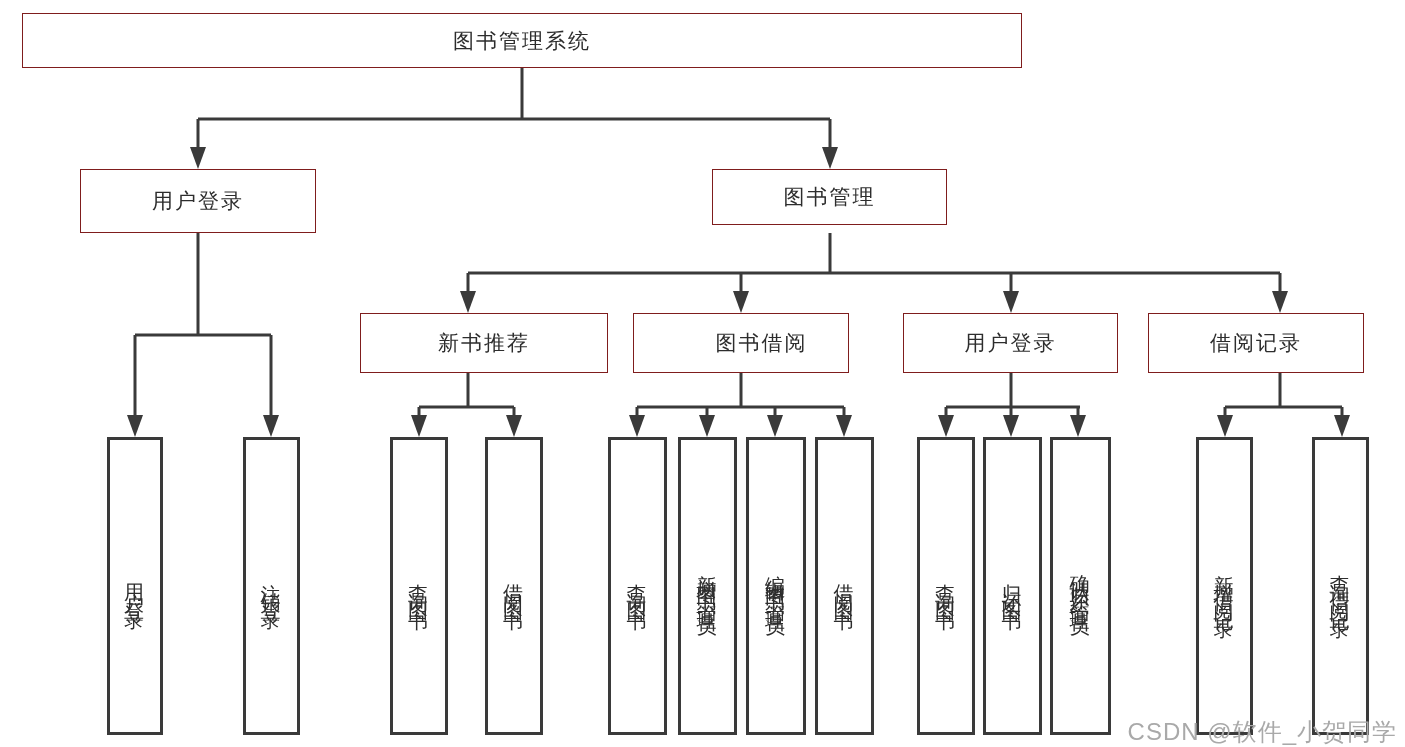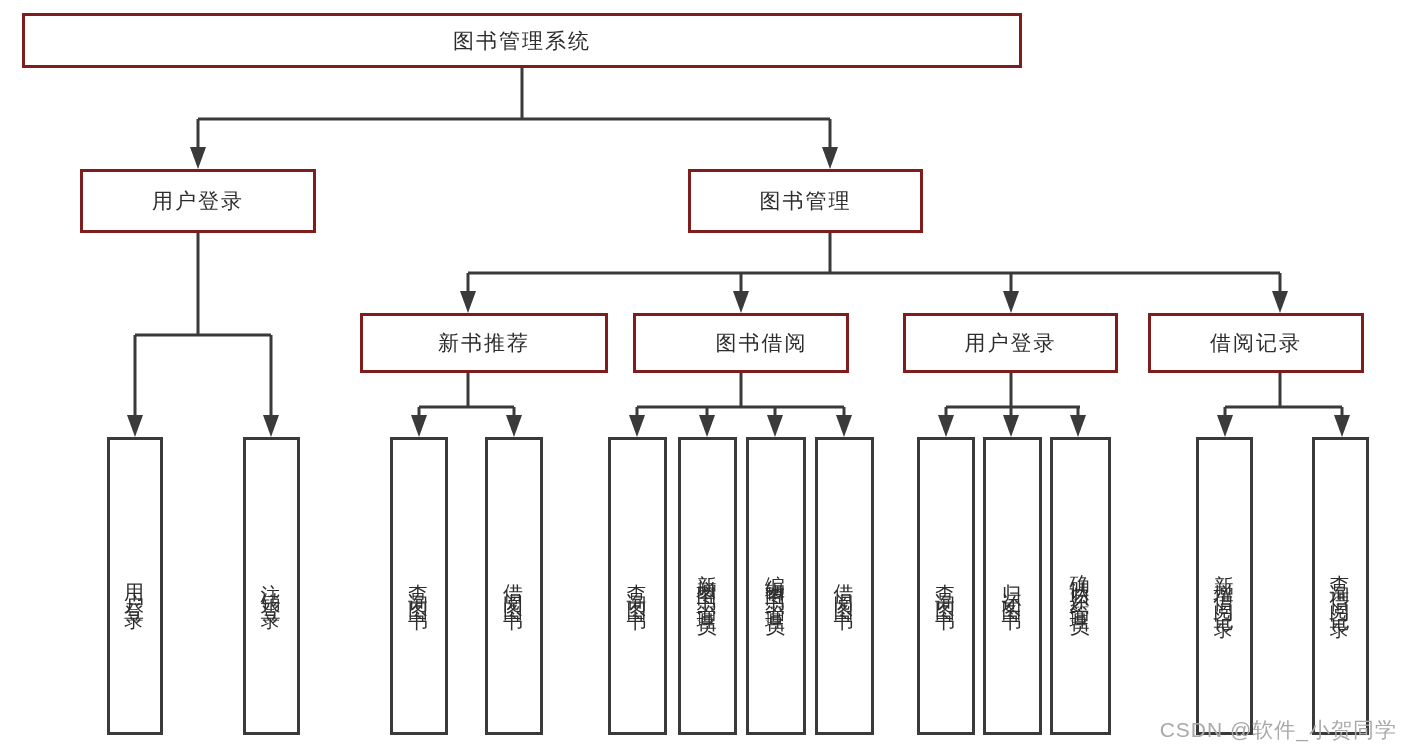--- a/index.html
+++ b/index.html
@@ -19,21 +19,21 @@
     position: absolute;
     left: 0;
     top: 0;
     width: 1405px;
     height: 747px;
     pointer-events: none;
   }
   .node {
     position: absolute;
     box-sizing: border-box;
-    border: 3px solid #7f1d1d;
+    border: 1px solid #7f1d1d;
     background: #ffffff;
     display: flex;
     align-items: center;
     justify-content: center;
     font-size: 21px;
     letter-spacing: 2px;
     color: #2d2d2d;
     z-index: 2;
   }
   .leaf {
@@ -50,21 +50,21 @@
     font-size: 20px;
     letter-spacing: 9px;
     color: #2d2d2d;
     z-index: 2;
     text-align: center;
   }
   .watermark {
     position: absolute;
     top: 716px;
     right: 8px;
-    font-size: 21px;
+    font-size: 24px;
     color: #a9a9a9;
     letter-spacing: 1px;
     z-index: 5;
     text-align: center;
   }
 </style>
 </head>
 <body>
 
 <div class="diagram">
@@ -109,21 +109,21 @@
     </g>
   </svg>
 
   <div class="node" style="left:22px; top:13px; width:1000px; height:55px;">
     <span>图书管理系统</span>
   </div>
 
   <div class="node" style="left:80px; top:169px; width:236px; height:64px;">
     <span>用户登录</span>
   </div>
-  <div class="node" style="left:688px; top:169px; width:235px; height:64px;">
+  <div class="node" style="left:712px; top:169px; width:235px; height:56px;">
     <span>图书管理</span>
   </div>
 
   <div class="node" style="left:360px; top:313px; width:248px; height:60px;">
     <span>新书推荐</span>
   </div>
   <div class="node" style="left:633px; top:313px; width:216px; height:60px;padding-left:41px;">
     <span>图书借阅</span>
   </div>
   <div class="node" style="left:903px; top:313px; width:215px; height:60px;">

